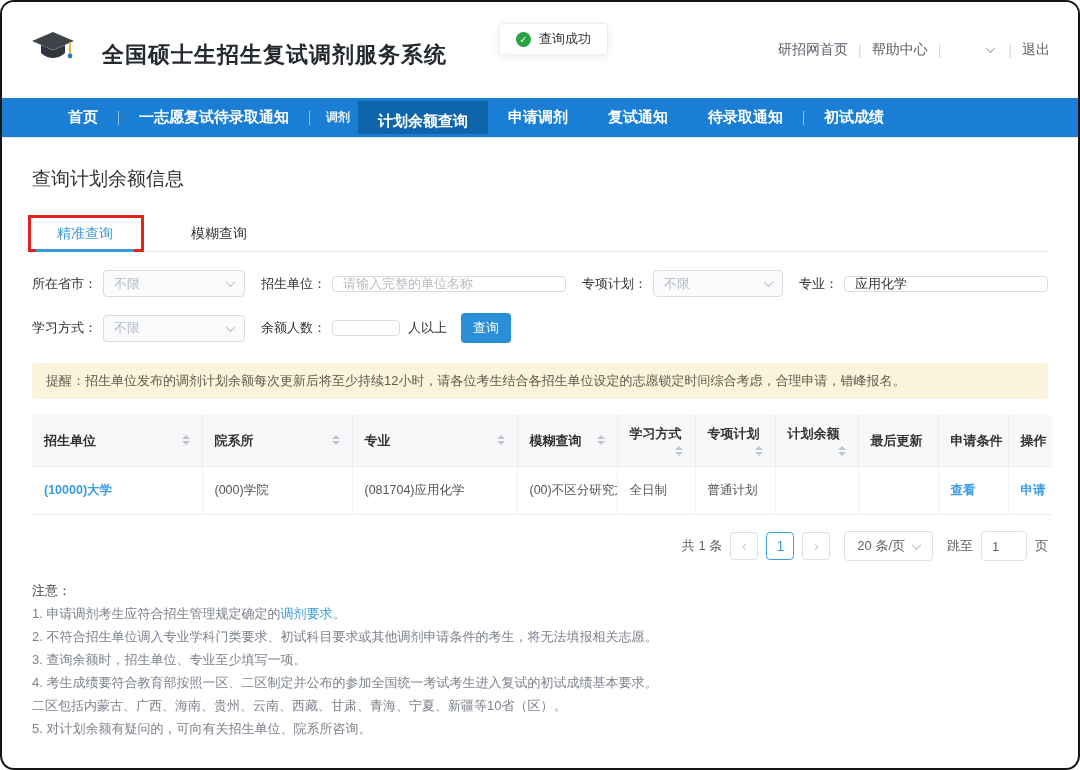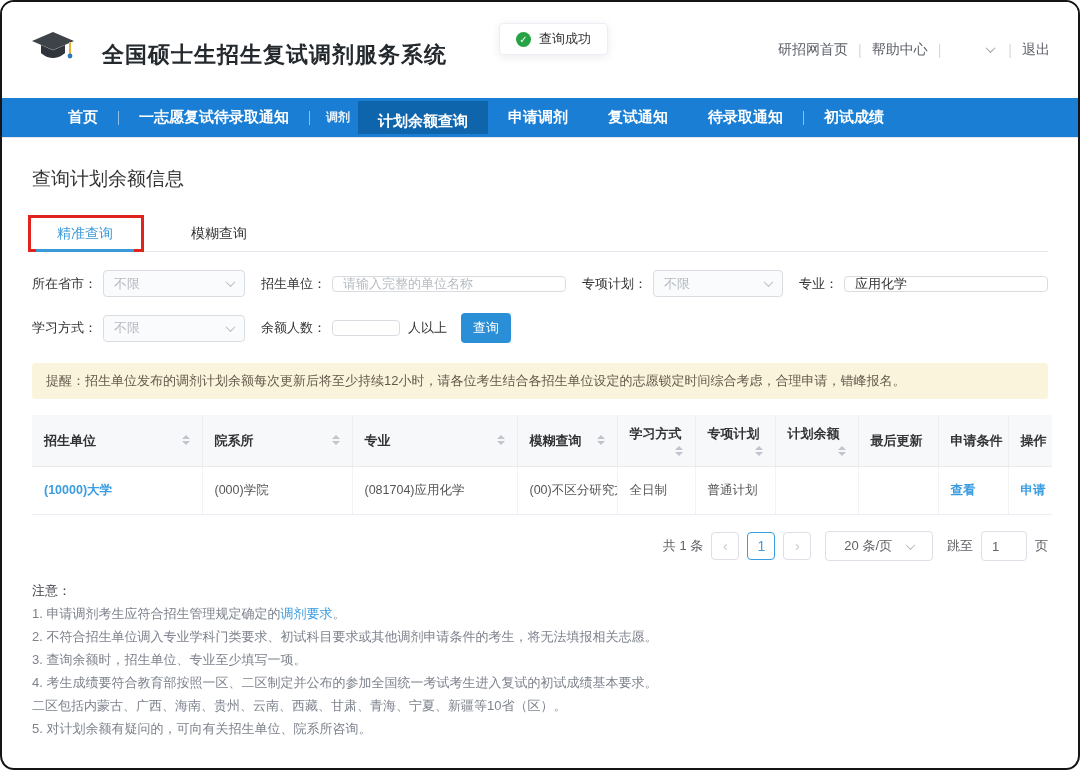--- a/index.html
+++ b/index.html
@@ -102,21 +102,21 @@
 
   
   .pager { display:flex; align-items:center; justify-content:flex-end; margin-top:16px; gap:8px; font-size:13px; color:#606266; }
   .pg-btn {
     width:28px; height:28px; border:1px solid #dcdfe6; border-radius:4px; background:#fff;
     display:flex; align-items:center; justify-content:center; color:#c6c8cc; font-size:14px; cursor:pointer;
   }
   .pg-btn.page-current { border-color:#3a9de0; color:#3a9de0; }
   .pg-size {
     height:30px; border:1px solid #dcdfe6; border-radius:4px; display:flex; align-items:center;
-    gap:15px; padding:0 18px; color:#606266; cursor:pointer; margin-left:6px;
+    gap:8px; padding:0 12px; color:#606266; cursor:pointer; margin-left:6px;
   }
   .pg-size .caret { margin:0; border-color:#b6bbc2; }
   .jump-label { margin-left:6px; }
   .jump-input {
     width:46px; height:30px; border:1px solid #dcdfe6; border-radius:4px; font-size:13px;
     color:#606266; padding:0 10px; outline:none; font-family:inherit;
   }
 
   
   .notes { margin-top:18px; font-size:13px; color:#7d828c; line-height:23px; }

